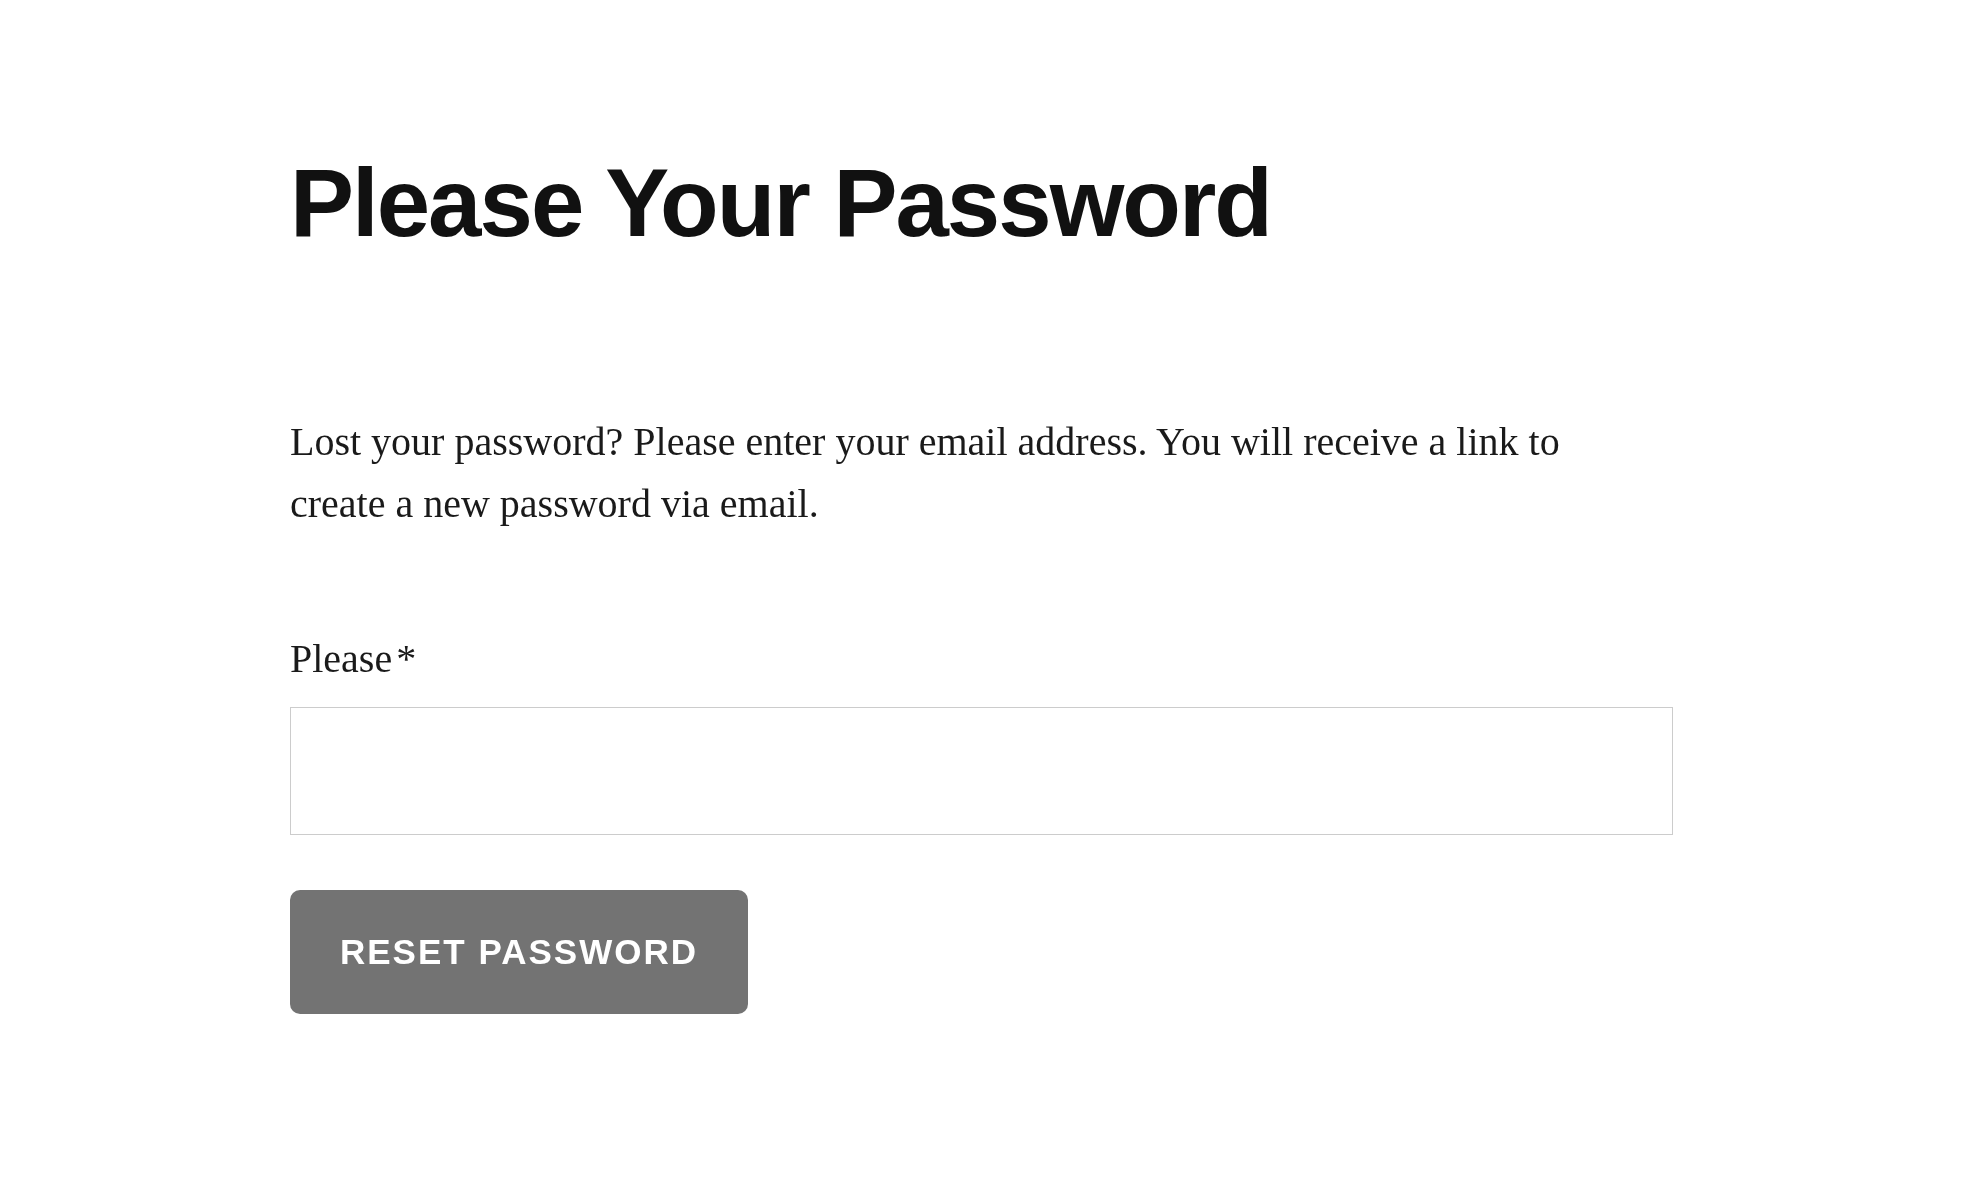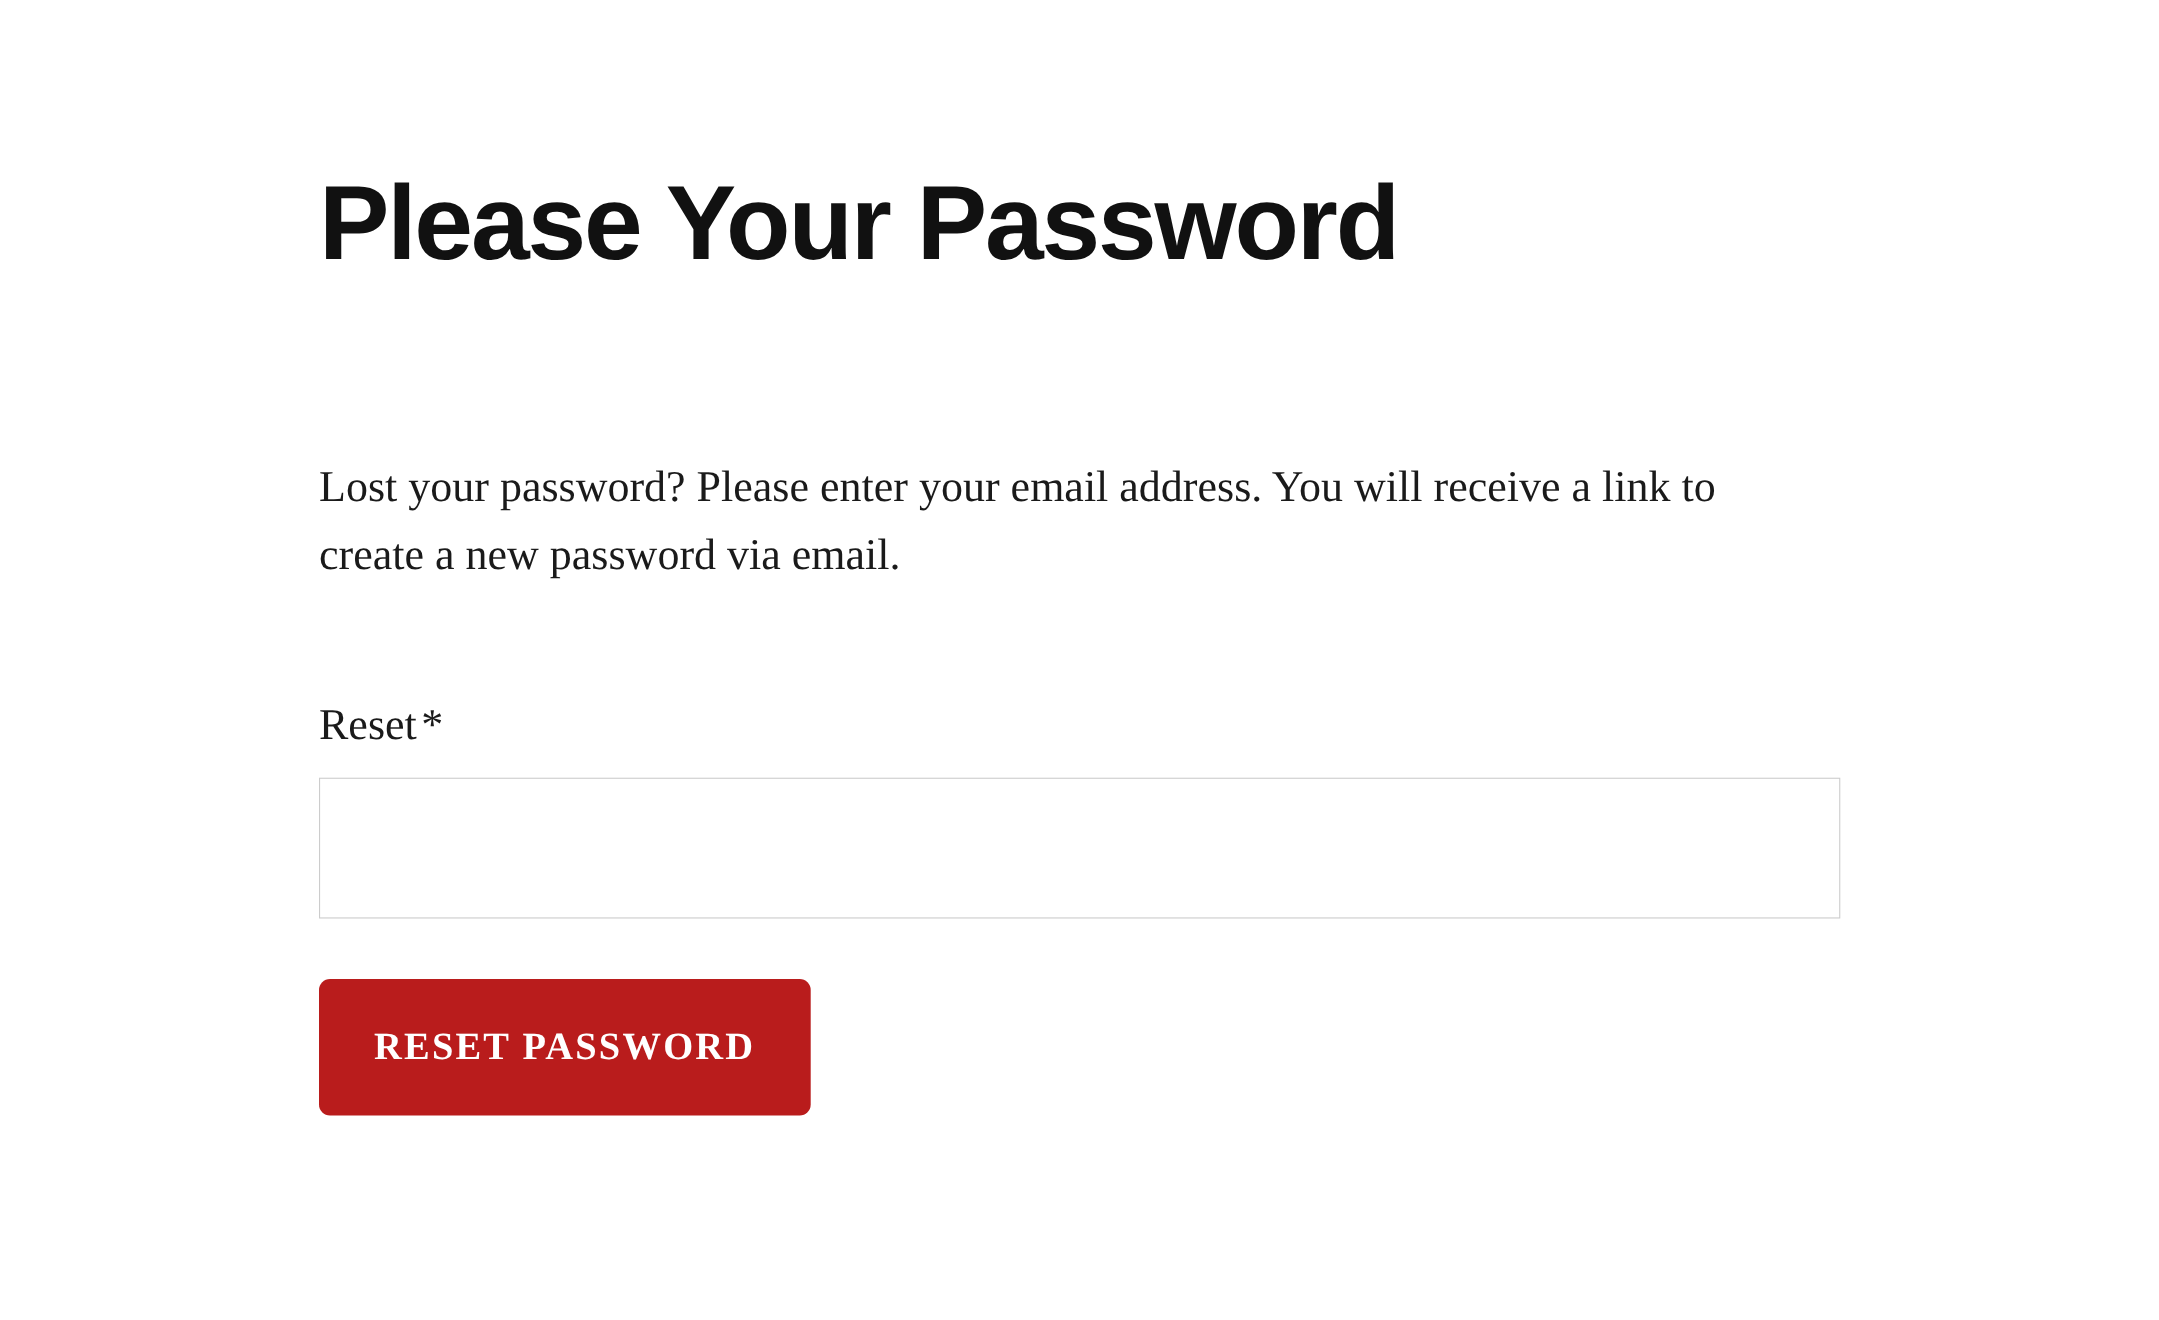--- a/index.html
+++ b/index.html
@@ -55,43 +55,43 @@
       max-width: 1395px;
       height: 128px;
       border: 1px solid #cccccc;
       background: #ffffff;
       font-size: 32px;
       padding: 0 20px;
       font-family: Georgia, 'Times New Roman', serif;
       display: block;
     }
     .submit-button {
-      background: #b91c1c;
+      background: #737373;
       color: #ffffff;
       border: none;
       border-radius: 10px;
-      font-family: Liberation Serif, serif;
+      font-family: Liberation Sans, sans-serif;
       font-weight: 700;
       font-size: 35px;
       letter-spacing: 2px;
       padding: 42px 50px;
       cursor: pointer;
       text-transform: uppercase;
     }
   </style>
 </head>
 <body>
 
 <div class="container">
   <h1 class="page-title">Please Your Password</h1>
   
   <p class="description">Lost your password? Please enter your email address. You will receive a link to create a new password via email.</p>
   
   <div class="form-group">
     <label>
-      <span class="field-label">Reset</span>
+      <span class="field-label">Please</span>
       <span class="required-asterisk">*</span>
     </label>
     <input type="email" class="email-input" value="" style="">
   </div>
   
   <button class="submit-button">RESET PASSWORD</button>
 </div>
 
 </body></html>

